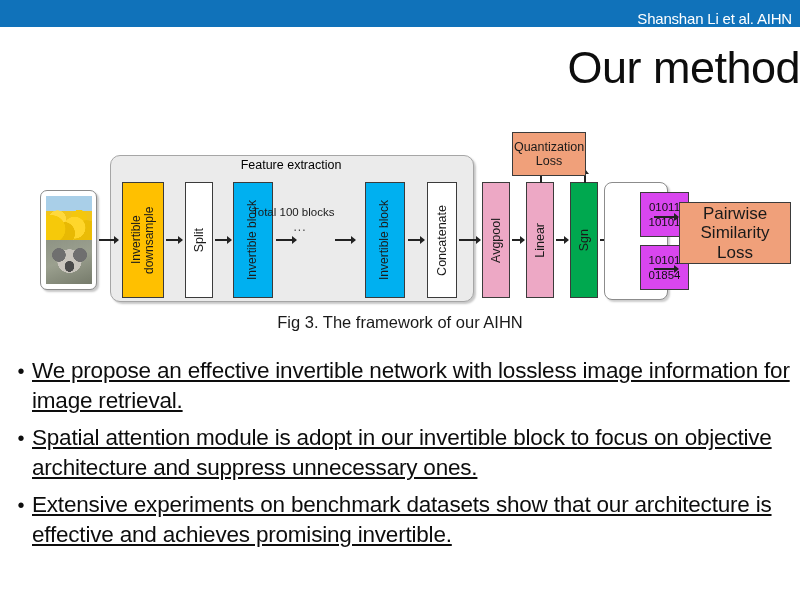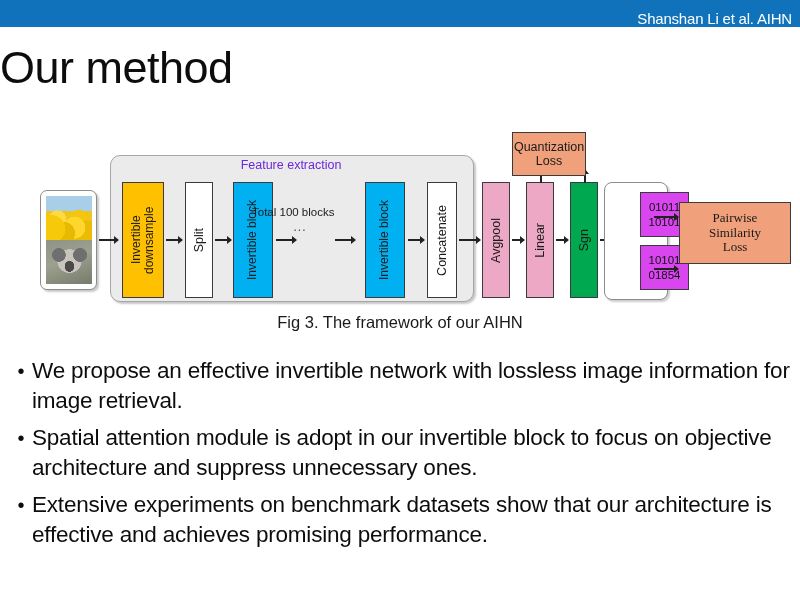--- a/index.html
+++ b/index.html
@@ -35,21 +35,21 @@
     left: 0; top: 27px;
     width: 800px; height: 3px;
     background: #ffffff;
   }
 
   
   #page-title {
     position: absolute;
     left: 0; top: 42px;
     width: 800px;
-    text-align: left;
+    text-align: right;
     font-size: 45px;
     color: #0d0d0d;
     letter-spacing: -0.5px;
     line-height: 52px;
   }
 
   
   #figure {
     position: absolute;
     left: 0; top: 120px;
@@ -81,21 +81,21 @@
     border: 1.5px solid #a6a6a6;
     border-radius: 10px;
     box-shadow: 2px 2px 2px rgba(0,0,0,0.22);
   }
   #fe-title {
     position: absolute;
     left: 110px; top: 38px;
     width: 362px;
     text-align: center;
     font-size: 12.5px;
-    color: #6d28d9;
+    color: #000000;
   }
 
   
   #input-card {
     position: absolute;
     left: 40px; top: 70px;
     width: 57px; height: 100px;
     background: #ffffff;
     border: 1.5px solid #8c8c8c;
     border-radius: 7px;
@@ -231,20 +231,21 @@
     font-size: 20px;
     line-height: 30px;
     color: #0d0d0d;
   }
   .bullet-text {
     flex: 1;
     font-size: 22.5px;
     line-height: 30px;
     color: #0d0d0d;
     letter-spacing: -0.2px;
+    text-decoration: underline;
   }
 </style>
 </head>
 <body>
 
 <div id="header-bar"></div>
 <div id="header-author">Shanshan Li et al. AIHN</div>
 <div id="header-rule"></div>
 
 <div id="page-title">Our method</div>
@@ -328,34 +329,34 @@
     </div>
     <div class="code-box" id="code-box-bottom">
       <span>10101</span>
       <span>01854</span>
     </div>
   </div>
 
   <div class="arrow" style="left:654px; top:96px; width:24px;"></div>
   <div class="arrow" style="left:654px; top:148px; width:24px;"></div>
 
-  <div class="diagram-box" style="left:679px; top:82px; width:112px; height:62px; background:#F0A07A; font-size:13px; padding:0 16px;font-family:Liberation Serif, serif;">
+  <div class="diagram-box" style="left:679px; top:82px; width:112px; height:62px; background:#F0A07A; font-size:17px; padding:0 16px;">
     <span>Pairwise Similarity Loss</span>
   </div>
 
 </div>
 
 <div id="fig-caption">Fig 3. The framework of our AIHN</div>
 
 <div id="bullets">
   <div class="bullet">
     <div class="bullet-dot">•</div>
     <div class="bullet-text">We propose an effective invertible network with lossless image information for image retrieval.</div>
   </div>
   <div class="bullet">
     <div class="bullet-dot">•</div>
     <div class="bullet-text">Spatial attention module is adopt in our invertible block to focus on objective architecture and suppress unnecessary ones.</div>
   </div>
   <div class="bullet">
     <div class="bullet-dot">•</div>
-    <div class="bullet-text">Extensive experiments on benchmark datasets show that our architecture is effective and achieves promising performance.</div>
+    <div class="bullet-text">Extensive experiments on benchmark datasets show that our architecture is effective and achieves promising invertible.</div>
   </div>
 </div>
 
 </body></html>

